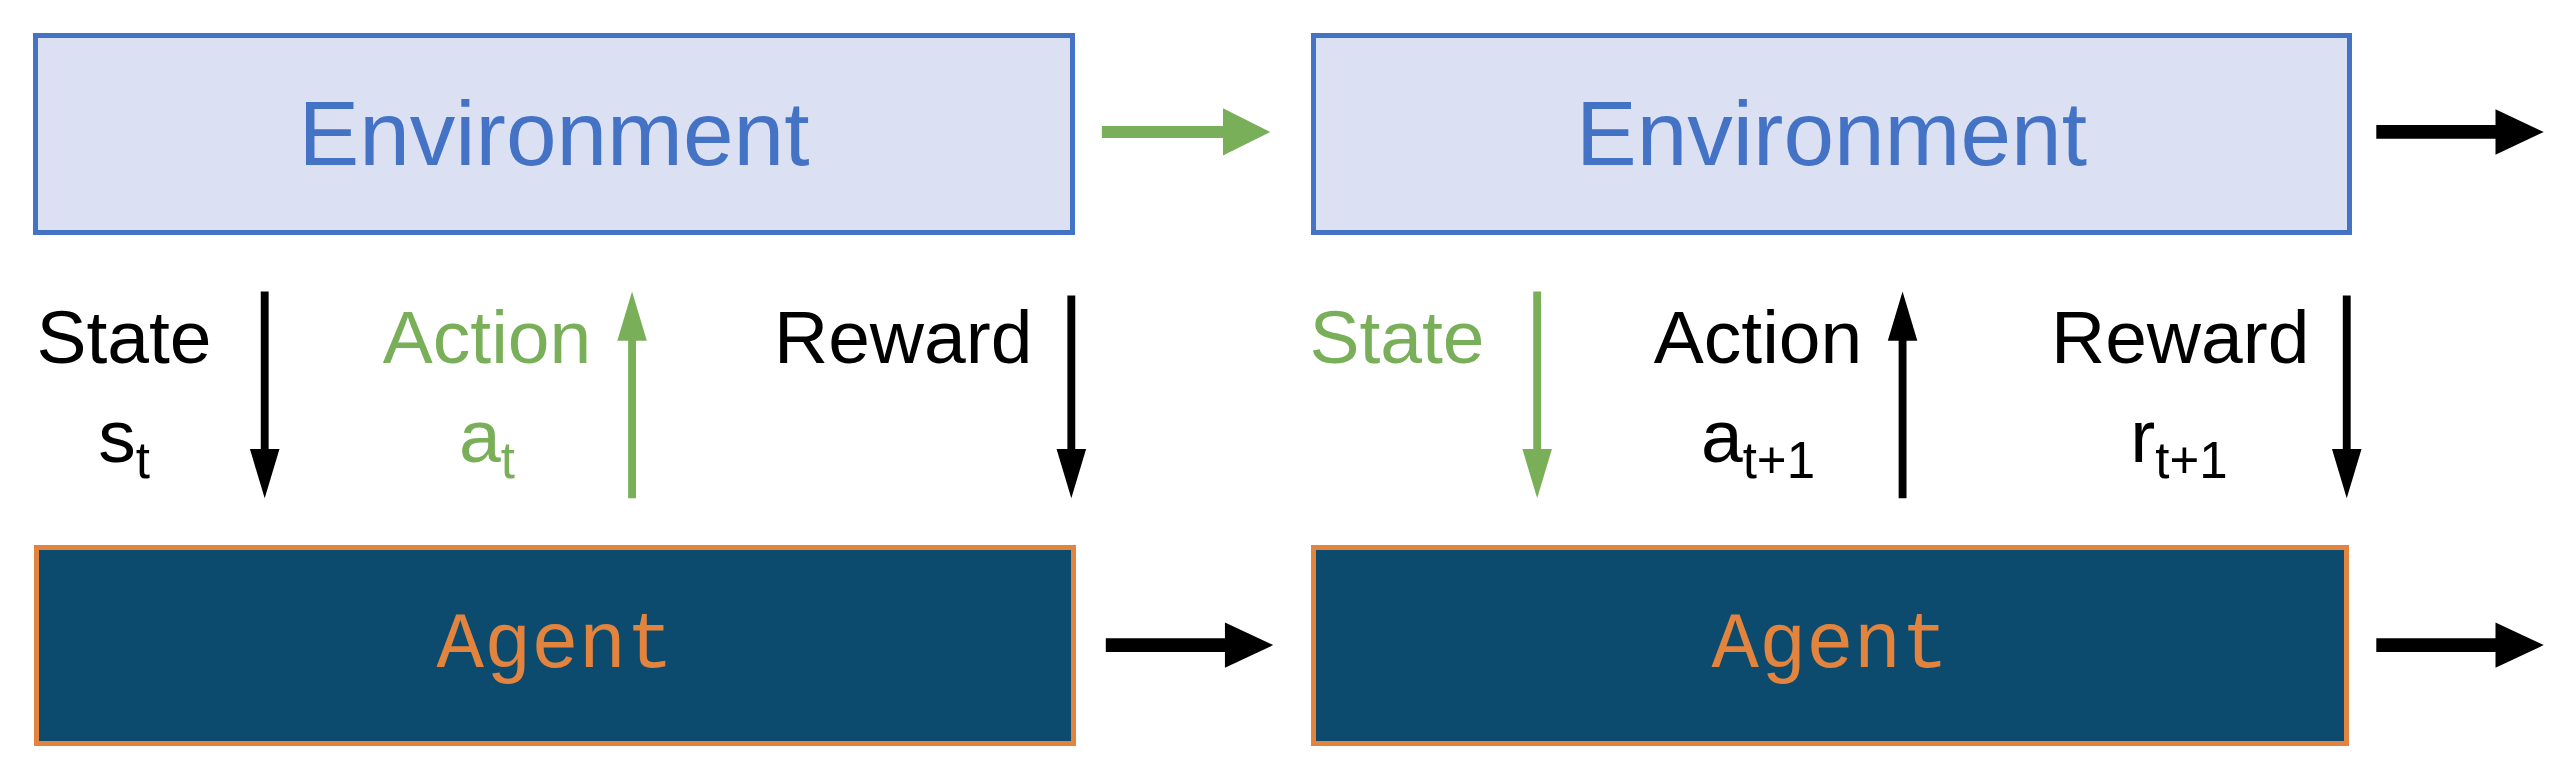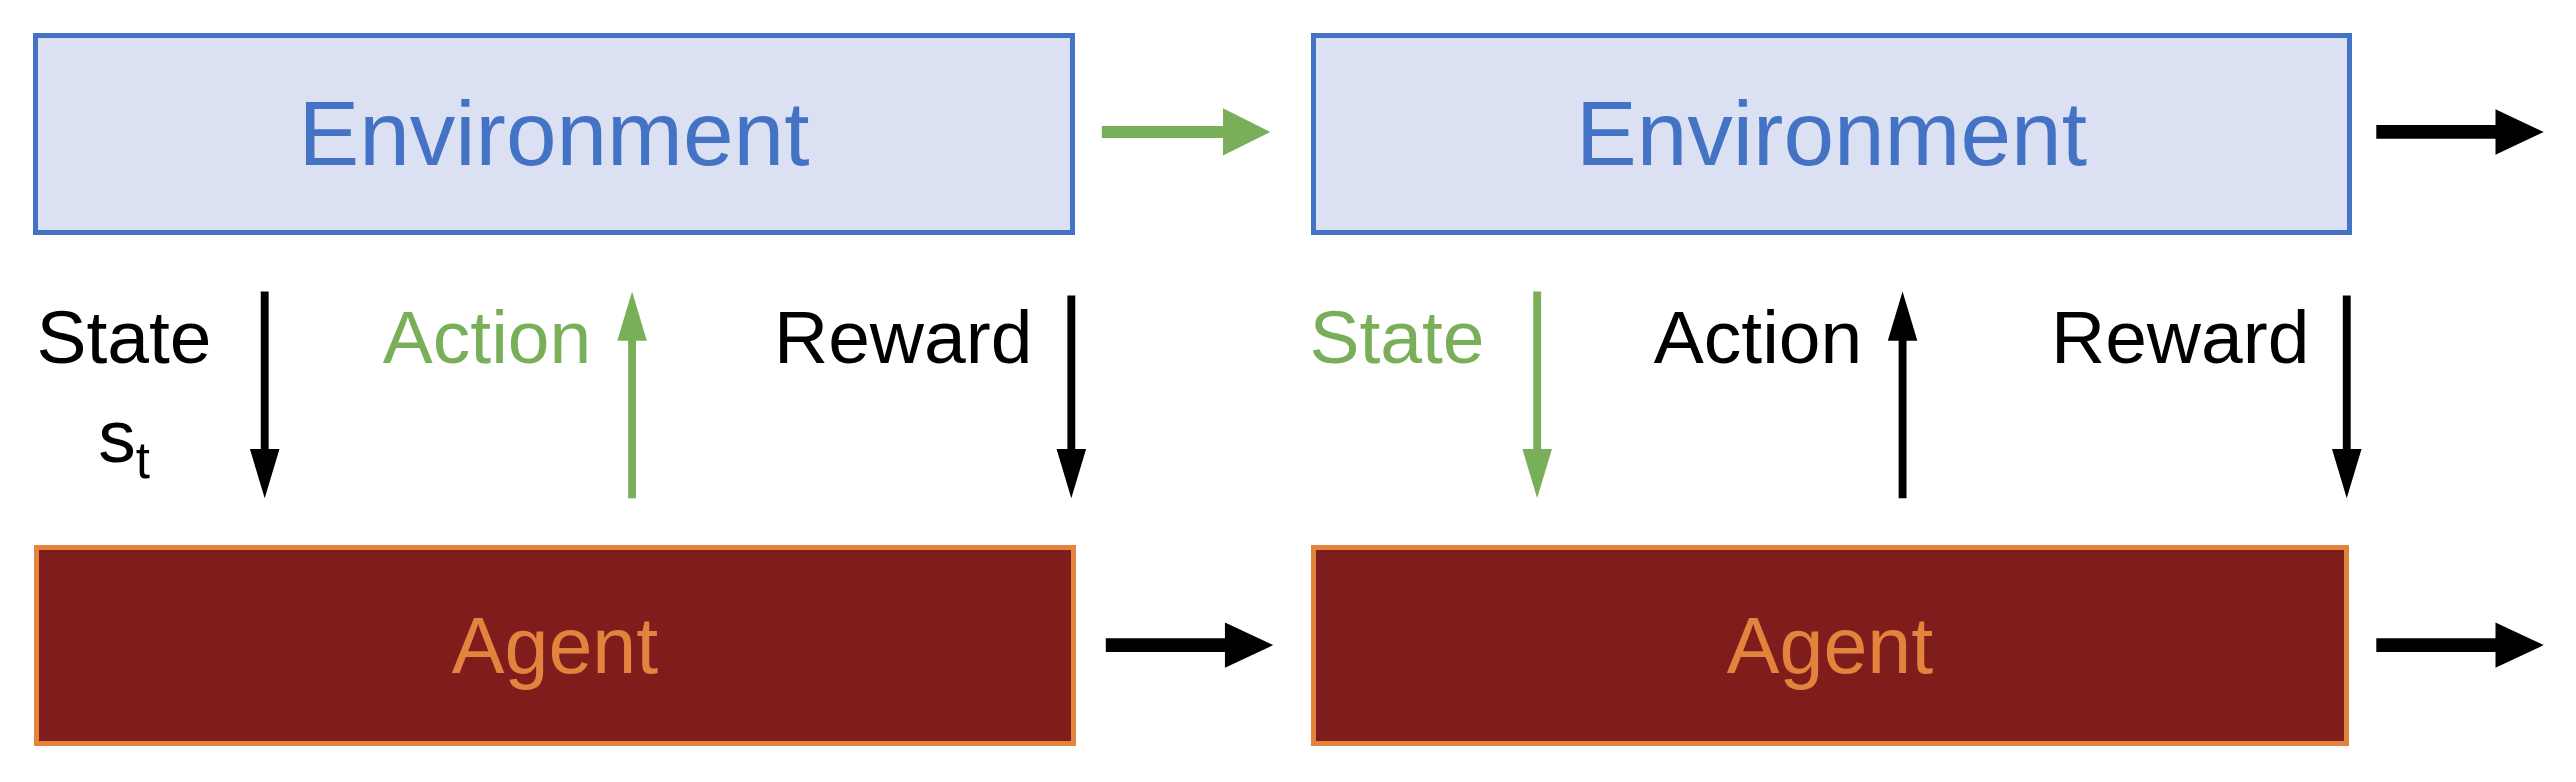--- a/index.html
+++ b/index.html
@@ -21,23 +21,24 @@
     text-align: center;
   }
   .env-box {
     border-color: #4472C4;
     background: #DBE1F3;
     color: #4472C4;
     font-size: 91px;
   }
   .agent-box {
     border-color: #E2833E;
-    background: #7f1d1d;
+    background: #0c4a6e;
     color: #E2833E;
     font-size: 79px;
+    font-family: Liberation Mono, monospace;
   }
   #env1   { left: 33px;   top: 33px;  width: 1042px; height: 202px; }
   #env2   { left: 1311px; top: 33px;  width: 1041px; height: 202px; }
   #agent1 { left: 34px;   top: 545px; width: 1042px; height: 201px; }
   #agent2 { left: 1311px; top: 545px; width: 1038px; height: 201px; }
 
   .vlabel {
     position: absolute;
     top: 288px;
     width: 256px;
@@ -79,33 +80,36 @@
   <div id="agent2" class="box agent-box">
     <span>Agent</span>
   </div>
 
   <div id="state1" class="vlabel">
     <div>State</div>
     <div><span>s</span><sub>t</sub></div>
   </div>
   <div id="action1" class="vlabel green">
     <div>Action</div>
+    <div><span>a</span><sub>t</sub></div>
   </div>
   <div id="reward1" class="vlabel">
     <div>Reward</div>
   </div>
 
   <div id="state2" class="vlabel green">
     <div>State</div>
   </div>
   <div id="action2" class="vlabel">
     <div>Action</div>
+    <div><span>a</span><sub>t+1</sub></div>
   </div>
   <div id="reward2" class="vlabel">
     <div>Reward</div>
+    <div><span>r</span><sub>t+1</sub></div>
   </div>
 
   <svg id="arrow-layer" viewBox="0 0 2614 794" xmlns="http://www.w3.org/2000/svg">
 
     <g>
       <line x1="268" y1="296" x2="268" y2="462" stroke="#000000" stroke-width="8"></line>
       <polygon points="253,456 283,456 268,506" fill="#000000"></polygon>
     </g>
     <g>
       <line x1="641" y1="506" x2="641" y2="340" stroke="#7AAF5A" stroke-width="8"></line>

